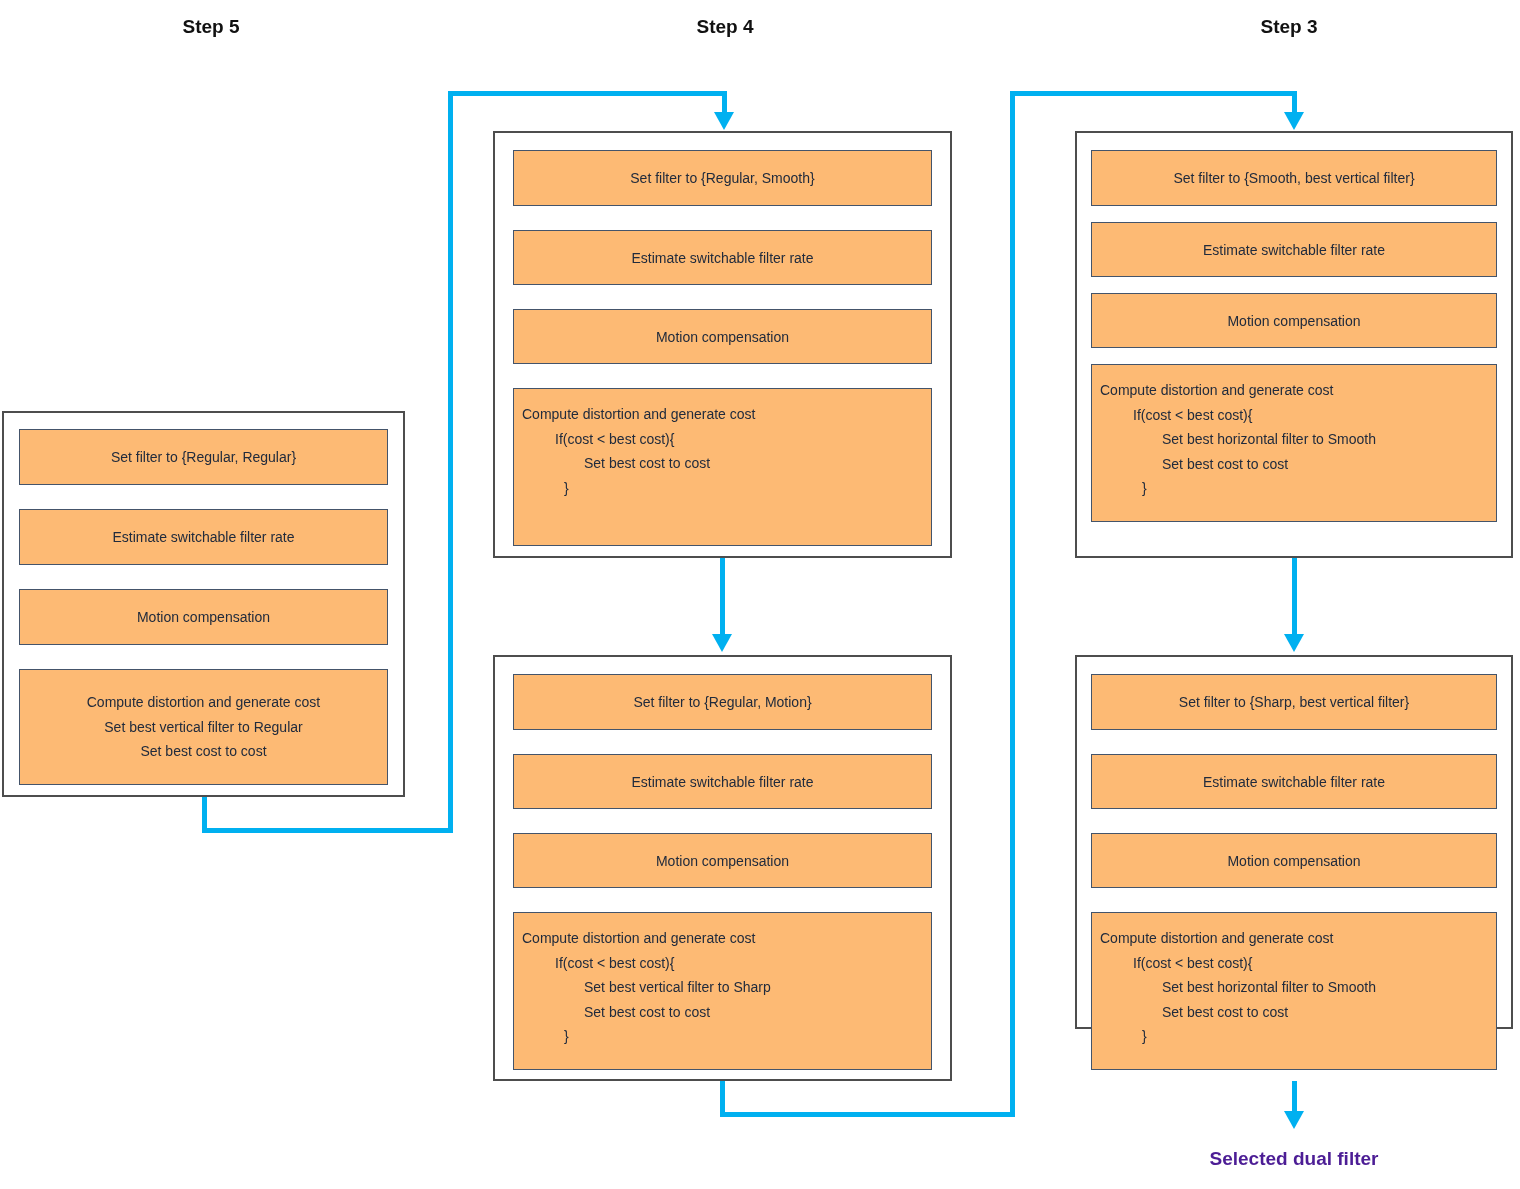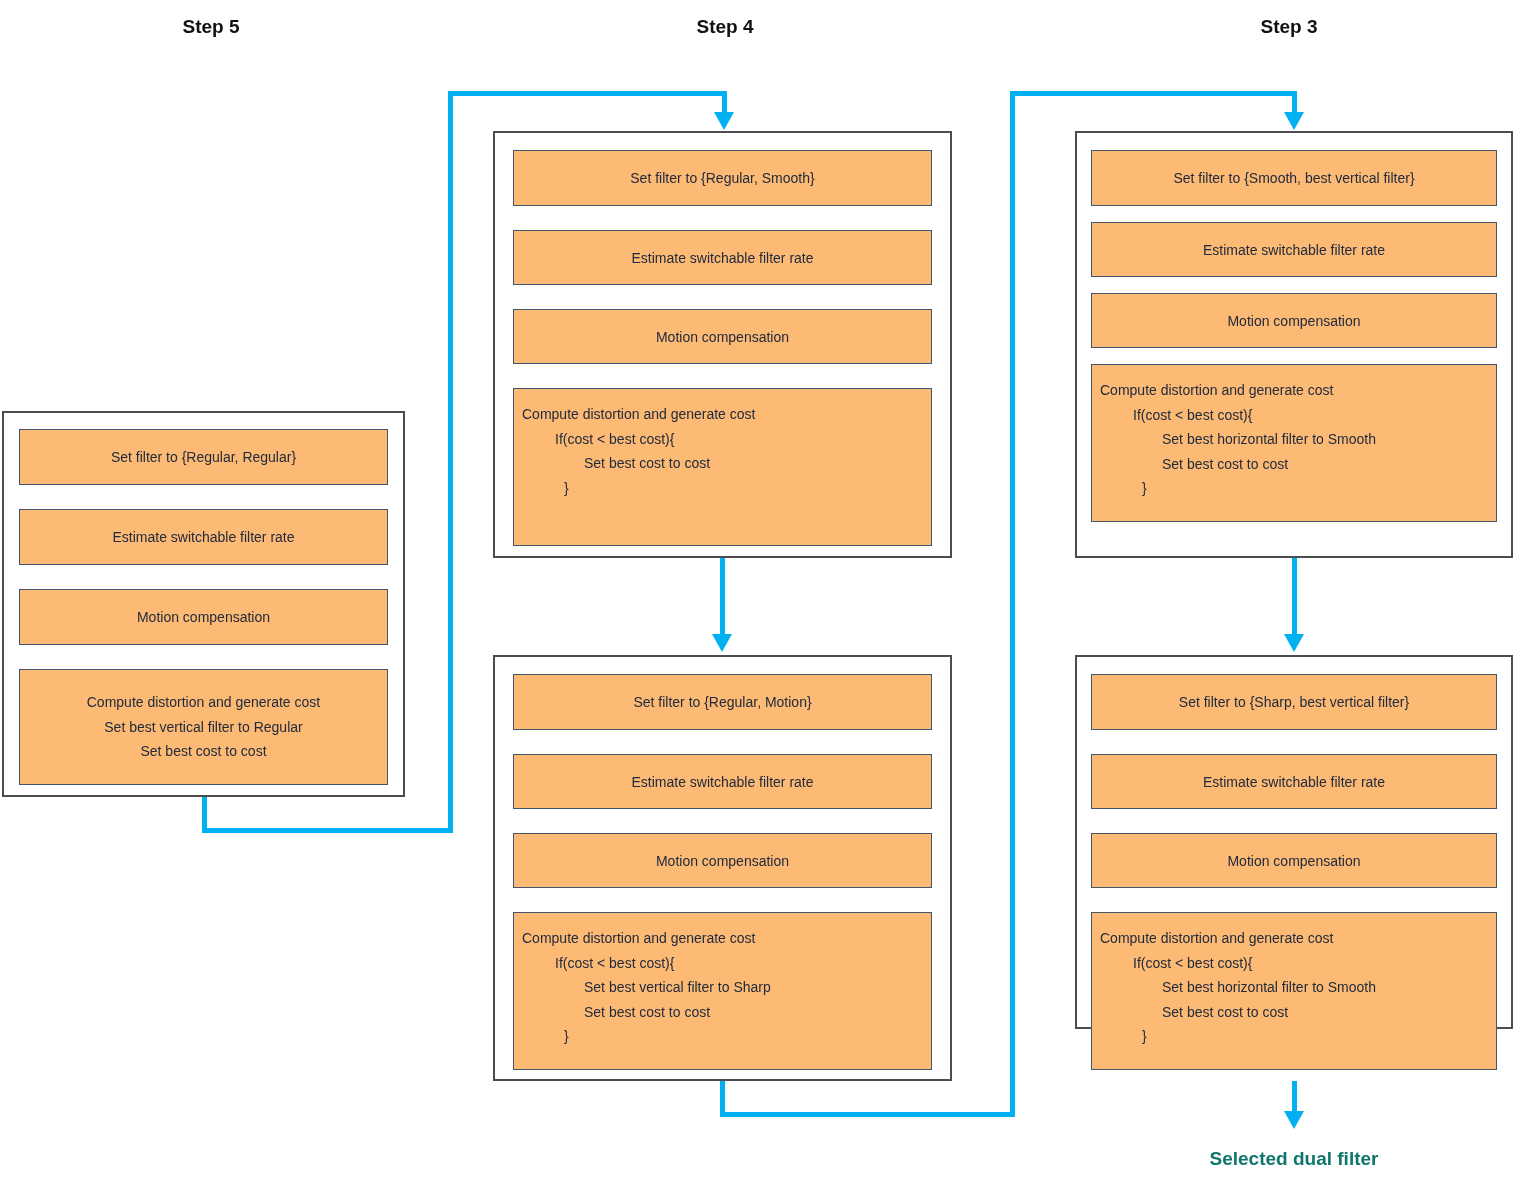--- a/index.html
+++ b/index.html
@@ -38,21 +38,21 @@
   .ln{line-height:24.5px;}
   .i0{padding-left:8px}.i1{padding-left:41px}.i2{padding-left:70px}.ic{padding-left:50px}
   .seg{position:absolute;background:var(--arrow);}
   .head-down{
     position:absolute;width:0;height:0;
     border-left:10px solid transparent;border-right:10px solid transparent;
     border-top:18px solid var(--arrow);
   }
   .footer{
     position:absolute;width:320px;text-align:center;
-    font-size:19px;font-weight:700;color:#0f766e;
+    font-size:19px;font-weight:700;color:#4c1d95;
   }
 </style>
 </head>
 <body>
 
 <div class="canvas">
 
   <div class="hdr" style="left:131px;">Step 5</div>
   <div class="hdr" style="left:645px;">Step 4</div>
   <div class="hdr" style="left:1209px;">Step 3</div>

